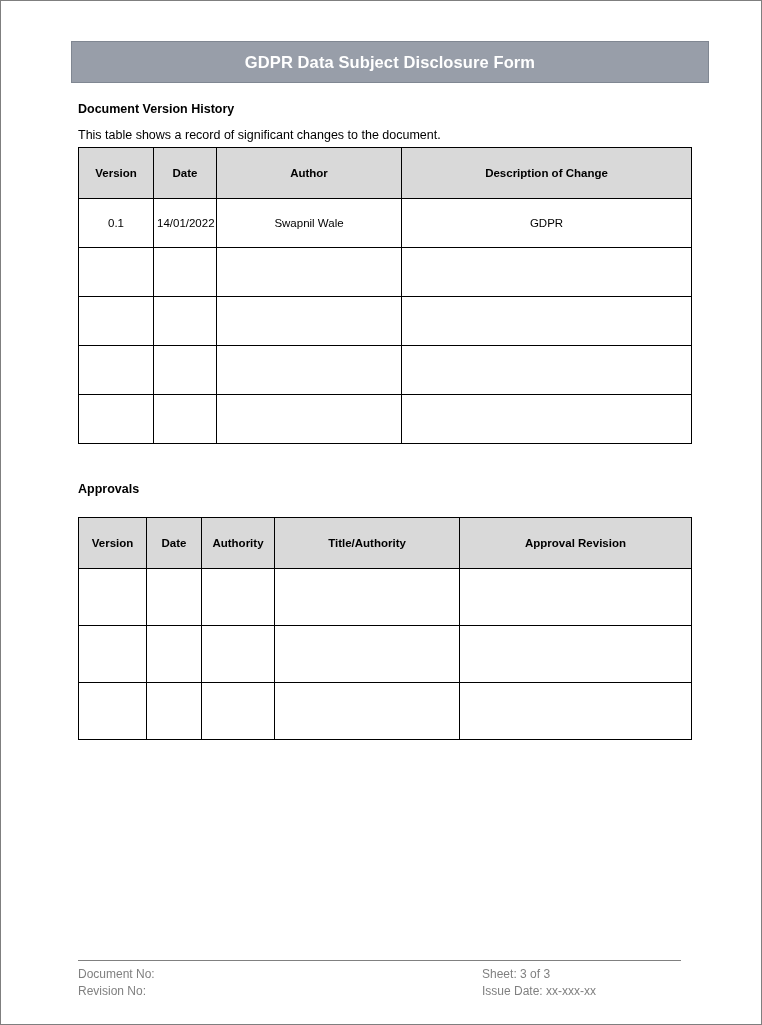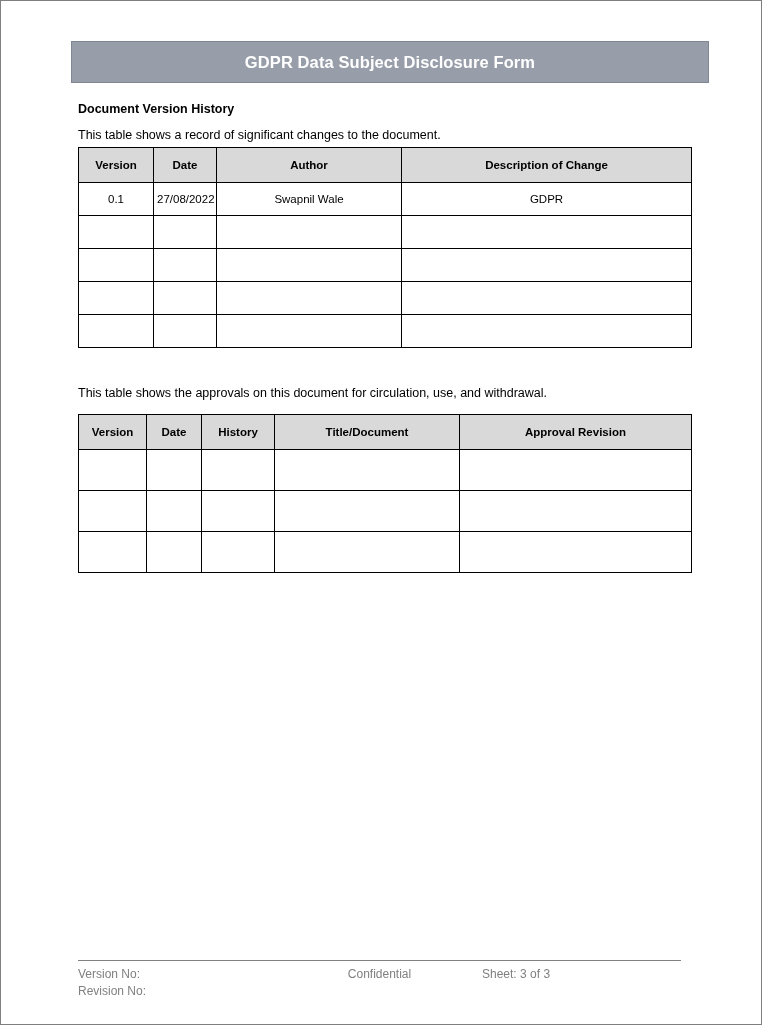--- a/index.html
+++ b/index.html
@@ -67,21 +67,21 @@
   
   table.doc-table {
     border-collapse: collapse;
     table-layout: fixed;
     font-size: 11.5px;
     background: #ffffff;
   }
   table.doc-table th,
   table.doc-table td {
     border: 1px solid #000000;
-    padding: 4px 3px;
+    padding: 12px 3px;
     text-align: center;
     vertical-align: middle;
     overflow: hidden;
     white-space: nowrap;
   }
   table.doc-table th {
     background: #d9d9d9;
     font-weight: bold;
     font-size: 11.5px;
     height: 26px;
@@ -159,21 +159,21 @@
           <tr>
             <th>Version</th>
             <th>Date</th>
             <th>Author</th>
             <th>Description of Change</th>
           </tr>
         </thead>
         <tbody>
           <tr>
             <td>0.1</td>
-            <td>27/08/2022</td>
+            <td>14/01/2022</td>
             <td>Swapnil Wale</td>
             <td>GDPR</td>
           </tr>
           <tr>
             <td></td>
             <td></td>
             <td></td>
             <td></td>
           </tr>
           <tr>
@@ -194,38 +194,38 @@
             <td></td>
             <td></td>
           </tr>
         </tbody>
       </table>
     </div>
 
     <div class="spacer-approvals"></div>
 
     <div>
-      <p class="section-desc">This table shows the approvals on this document for circulation, use, and withdrawal.</p>
+      <h2 class="section-heading">Approvals</h2>
 
       <div class="spacer-before-table"></div>
 
       <table class="doc-table" id="approvals-table">
         <colgroup>
           <col class="a-version">
             <col class="a-date">
             <col class="a-approver">
             <col class="a-title">
             <col class="a-remarks">
         </colgroup>
         <thead>
           <tr>
             <th>Version</th>
             <th>Date</th>
-            <th>History</th>
-            <th>Title/Document</th>
+            <th>Authority</th>
+            <th>Title/Authority</th>
             <th>Approval Revision</th>
           </tr>
         </thead>
         <tbody>
           <tr>
             <td></td>
             <td></td>
             <td></td>
             <td></td>
             <td></td>
@@ -245,23 +245,23 @@
             <td></td>
           </tr>
         </tbody>
       </table>
     </div>
 
   </div>
 
   <div class="footer">
     <div class="footer-row">
-      <span class="footer-left">Version No:</span>
-      <span class="footer-mid">Confidential</span>
+      <span class="footer-left">Document No:</span>
       <span class="footer-right">Sheet: 3 of 3</span>
     </div>
     <div class="footer-row">
       <span class="footer-left">Revision No:</span>
       <span class="footer-mid empty"></span>
+      <span class="footer-right">Issue Date: xx-xxx-xx</span>
     </div>
   </div>
 
 </div>
 
 </body></html>

